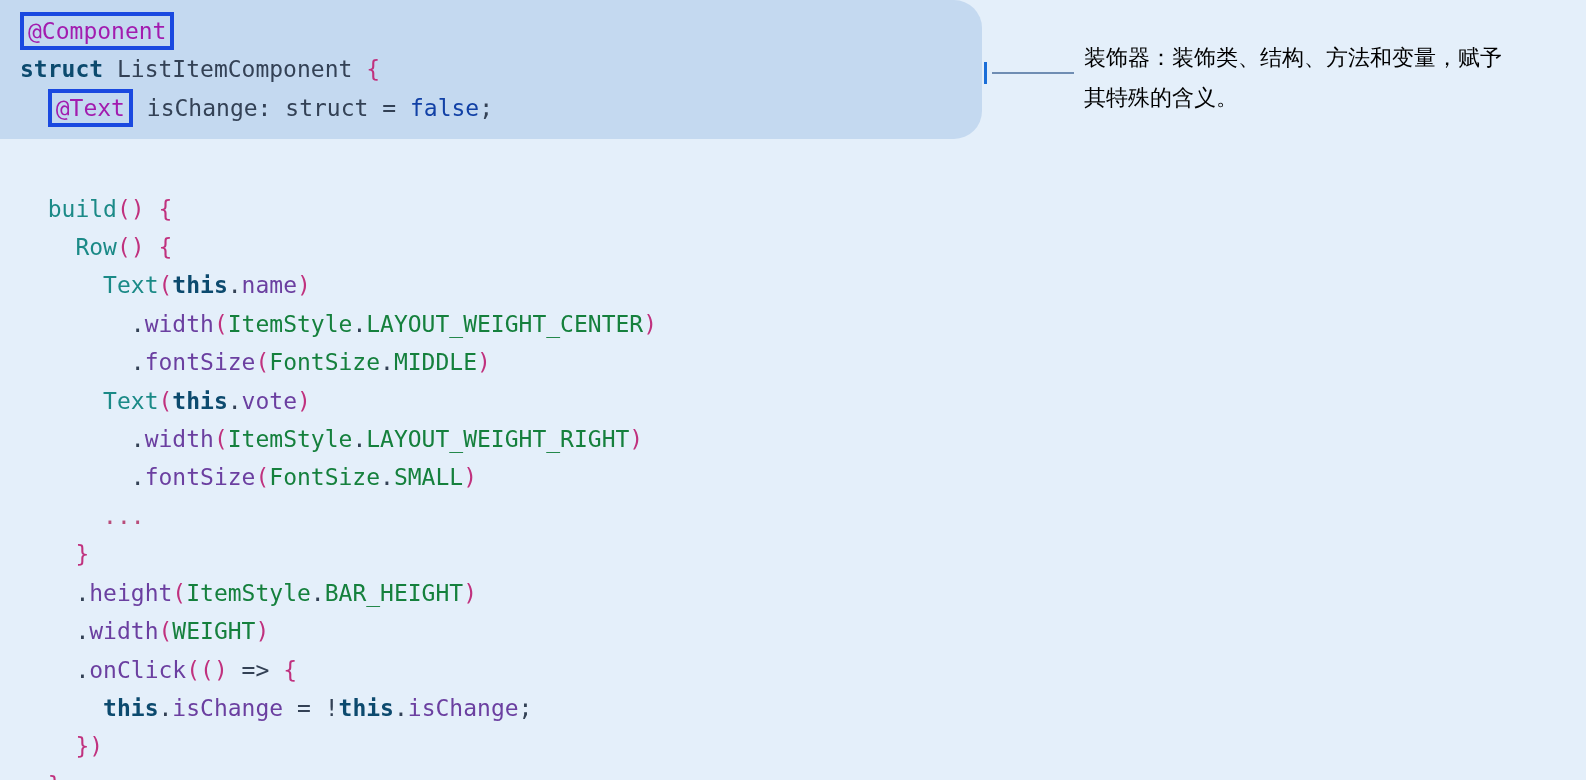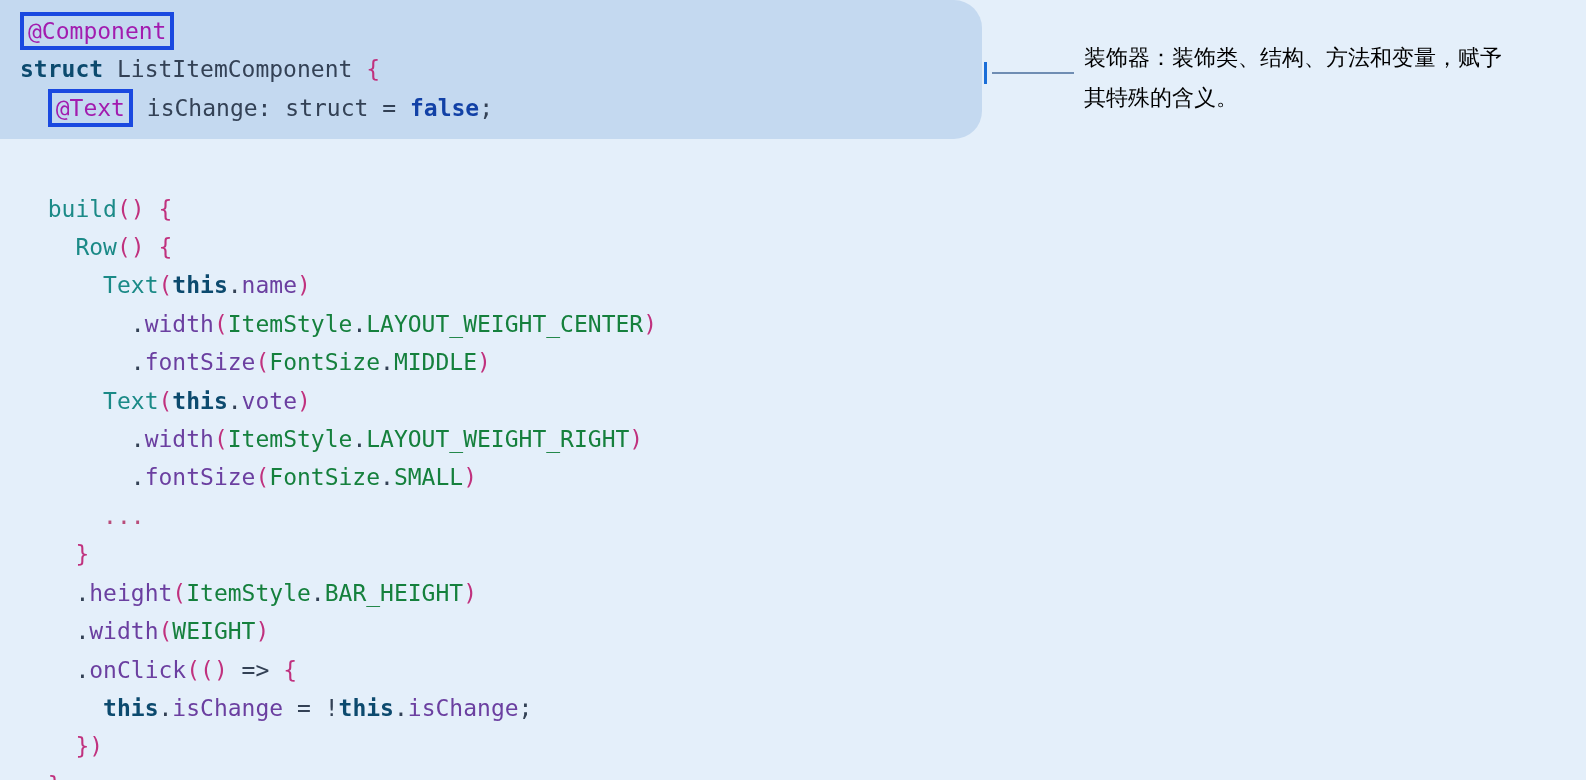--- a/index.html
+++ b/index.html
@@ -71,21 +71,21 @@
   pre { font-family: inherit; white-space: pre; }
   .tk-decorator { color: #a21caf; }
   .tk-keyword { color: #0c4a6e; font-weight: 700; }
   .tk-type { color: #334155; }
   .tk-brace { color: #c0317e; }
   .tk-teal { color: #1b8a87; text-align: center; }
   .tk-dot { color: #334155; }
   .tk-ident { color: #6b3fa0; }
   .tk-const { color: #15803d; }
   .tk-prop { color: #6b3fa0; text-align: center; }
-  .tk-num-false { color: #1241a6; font-weight: 700; }
+  .tk-num-false { color: #1241a6; font-weight: 400; }
   .tk-ellipsis { color: #b94d7a; }
   .tk-op { color: #334155; }
 </style>
 </head>
 <body>
 
 <div class="code-area">
   <div class="highlight-block">
 <pre><span class="box"><span class="tk-decorator">@Component</span></span></pre>
 <pre><span class="tk-keyword">struct</span> <span class="tk-type">ListItemComponent</span> <span class="tk-brace">{</span></pre>

